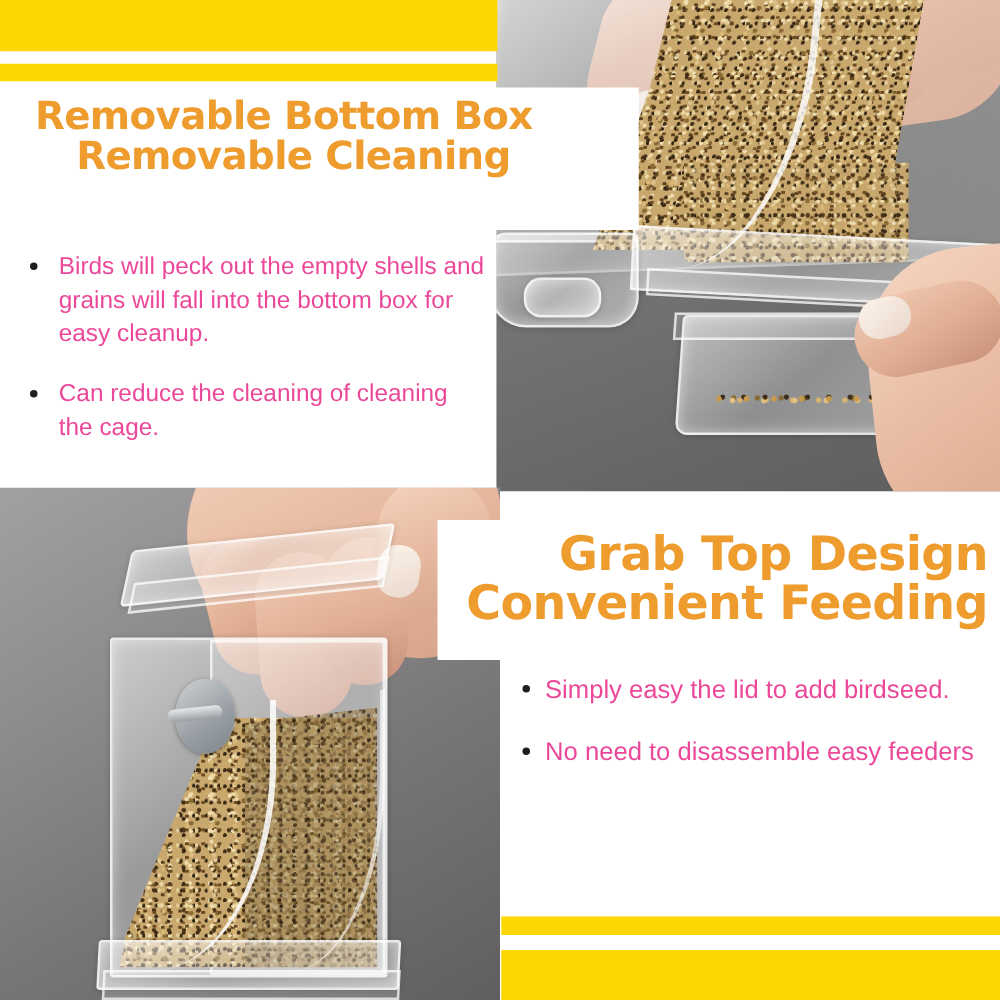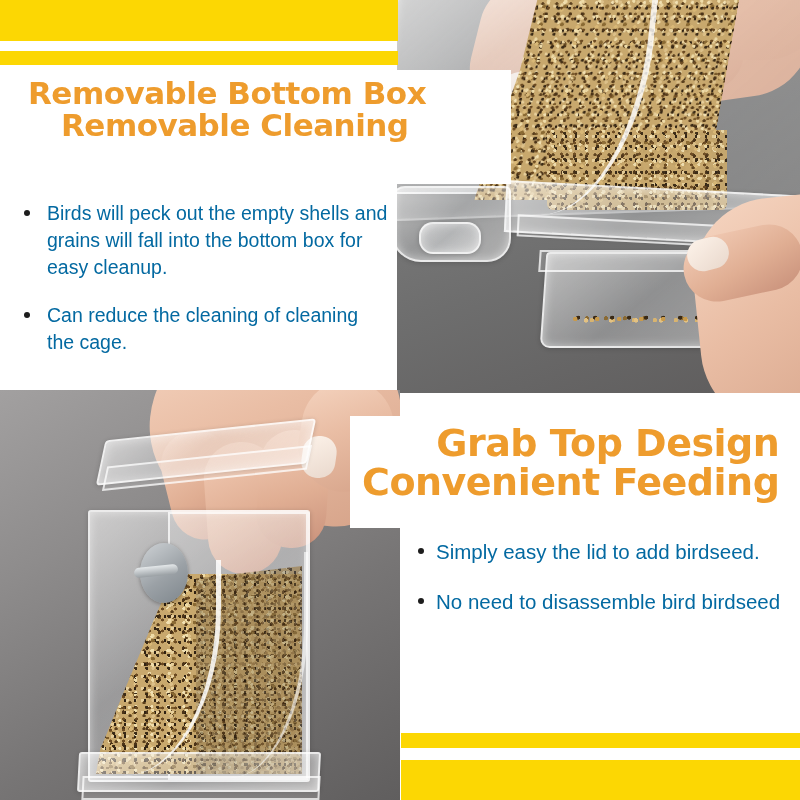--- a/index.html
+++ b/index.html
@@ -62,31 +62,31 @@
     font-family:"DejaVu Sans", sans-serif;
     color:#EE9C2D;
     font-weight:bold;
     letter-spacing:-0.5px;
     line-height:1.02;
     white-space:nowrap;
   }
   #headline-1{position:absolute;left:28px;top:78px;font-size:31px;}
   #headline-1 .l2{display:block;margin-left:33px;}
   #headline-2{position:absolute;left:362px;top:424px;font-size:38px;text-align:right;}
-  #headline-2 .l2{display:block;margin-left:0px;}
+  #headline-2 .l2{display:block;margin-left:11px;}
 
   
   .textblock{position:absolute;background:#fff;}
   #text-block-1{left:0;top:184px;width:397px;height:206px;}
   #text-block-2{left:400px;top:528px;width:400px;height:205px;}
 
   ul.bullets{list-style:none;margin:0;padding:0;}
   ul.bullets li{
     position:relative;
-    color:#0369a1;
+    color:#ec4899;
     font-family:"Liberation Sans", sans-serif;
     font-size:19.5px;
     line-height:27px;
   }
   ul.bullets li::before{
     content:"";position:absolute;background:#1d1d1d;border-radius:50%;
   }
   #bullets-1{position:absolute;left:20px;top:200px;width:368px;}
   #bullets-1 li{padding-left:27px;margin-bottom:21px;}
   #bullets-1 li::before{width:6px;height:6px;left:4px;top:10px;}
@@ -197,16 +197,16 @@
 
   <div class="headline-box" id="headline-box-2"></div>
   <div class="headline" id="headline-2">
     <span class="l1">Grab Top Design</span>
     <span class="l2">Convenient Feeding</span>
   </div>
 
   <div class="textblock" id="text-block-2"></div>
   <ul class="bullets" id="bullets-2">
     <li>Simply easy the lid to add birdseed.</li>
-    <li>No need to disassemble bird birdseed</li>
+    <li>No need to disassemble easy feeders</li>
   </ul>
 
 </div>
 
 </body></html>

